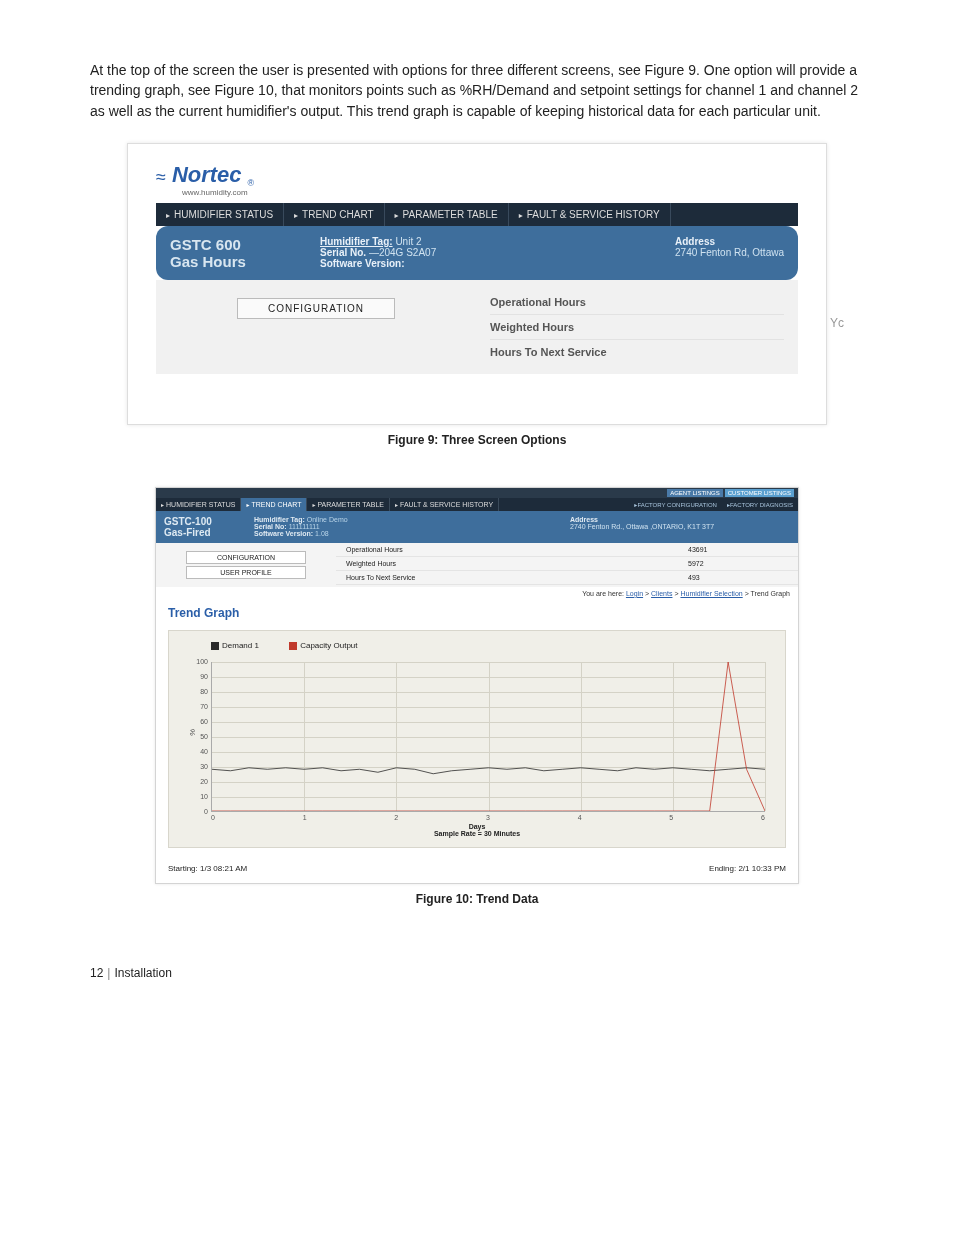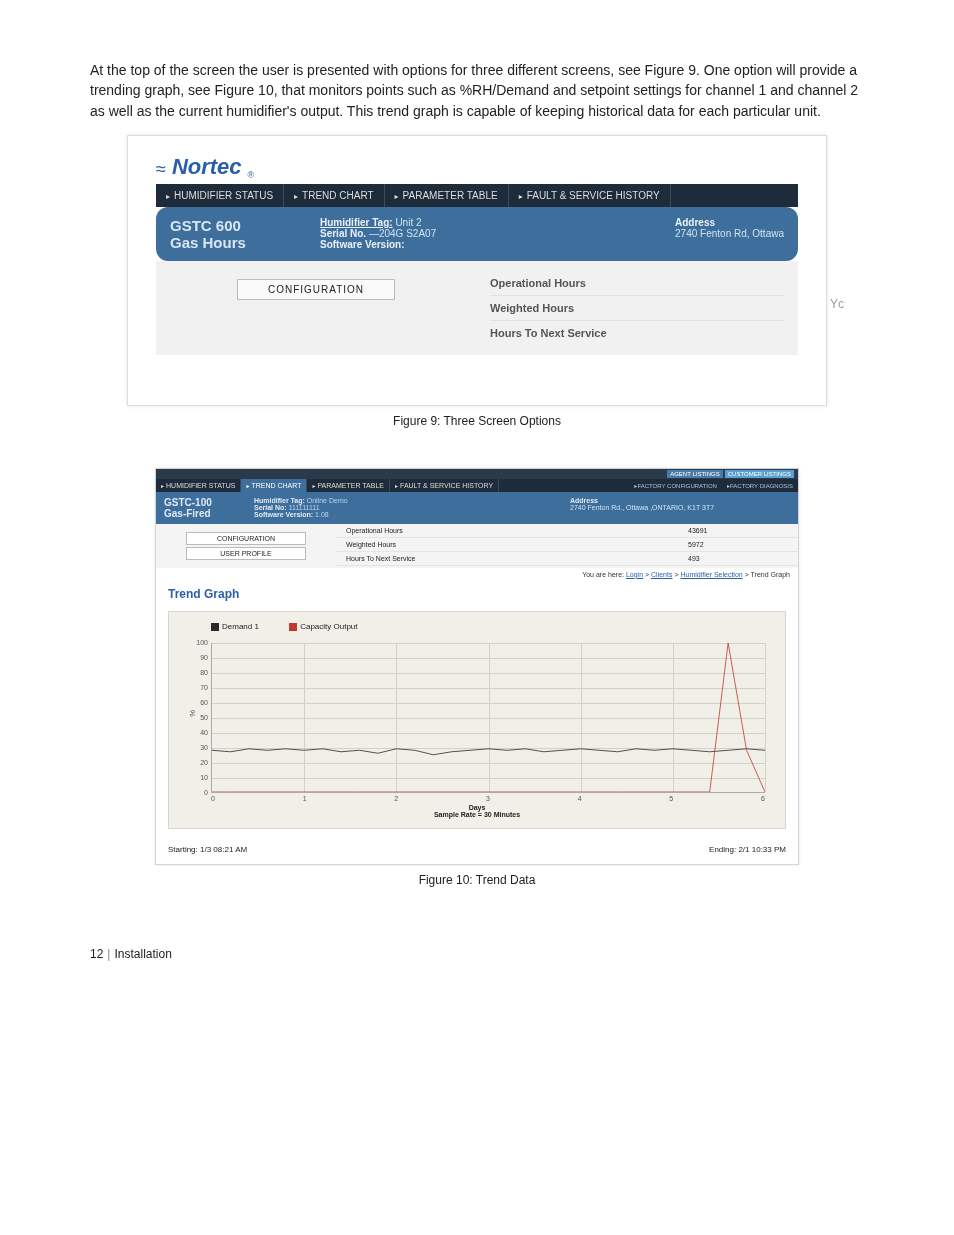--- a/index.html
+++ b/index.html
@@ -1,20 +1,20 @@
 <!DOCTYPE html>
 <html><head>
 <meta charset="utf-8">
 <style>
   * { box-sizing: border-box; margin: 0; padding: 0; }
   body { font-family: Arial, Helvetica, sans-serif; background: #fff; width: 954px; margin: 0 auto; color: #222; }
   .page { padding: 60px 90px 40px 90px; }
-  .intro { font-size: 14px; line-height: 1.45; margin-bottom: 14px; }
+  .intro { font-size: 14px; line-height: 1.45; margin-bottom: 22px; }
   .figure-wrap { margin: 0 auto 20px auto; }
-  .caption { text-align: center; font-size: 12px; font-weight: normal; margin-top: 8px; }
+  .caption { text-align: center; font-size: 12px; font-weight: bold; margin-top: 8px; }
 
   
   .f9 { width: 700px; margin: 0 auto; border: 1px solid #ddd; background: #fff; padding: 18px 0 50px 0; box-shadow: 0 0 4px rgba(0,0,0,0.1); position: relative; }
   .f9-inner { padding: 0 28px; }
   .brand { display:flex; align-items:flex-end; gap:6px; margin-bottom:4px; }
   .brand-mark { color:#2a5ea8; font-size:18px; }
   .brand-name { color:#2a5ea8; font-weight:bold; font-style:italic; font-size:22px; }
   .brand-reg { color:#2a5ea8; font-size:9px; vertical-align:super; }
   .brand-url { font-size:8px; color:#666; margin-left:26px; margin-top:-4px; margin-bottom:6px; }
   .tabbar { background:#1d2b3a; display:flex; font-size:10px; color:#ddd; }
@@ -100,20 +100,21 @@
   <p class="intro">At the top of the screen the user is presented with options for three different screens, see Figure 9.   One option will provide a trending graph, see Figure 10, that monitors points such as %RH/Demand and setpoint settings for channel 1 and channel 2 as well as the current humidifier's output. This trend graph is capable of keeping historical data for each particular unit.</p>
 
   <div class="figure-wrap">
     <div class="f9">
       <div class="f9-inner">
         <div class="brand">
           <span class="brand-mark">≈</span>
           <span class="brand-name">Nortec</span>
             <span class="brand-reg">®</span>
         </div>
+        <div class="brand-url">www.humidity.com</div>
         <div class="tabbar">
           <div class="tab"><span class="arrow">▸</span><span>HUMIDIFIER STATUS</span></div>
           <div class="tab"><span class="arrow">▸</span><span>TREND CHART</span></div>
           <div class="tab"><span class="arrow">▸</span><span>PARAMETER TABLE</span></div>
           <div class="tab"><span class="arrow">▸</span><span>FAULT &amp; SERVICE HISTORY</span></div>
         </div>
         <div class="bluebar">
           <div class="left">
             <div class="model">GSTC 600</div>
             <div class="type">Gas Hours</div>

